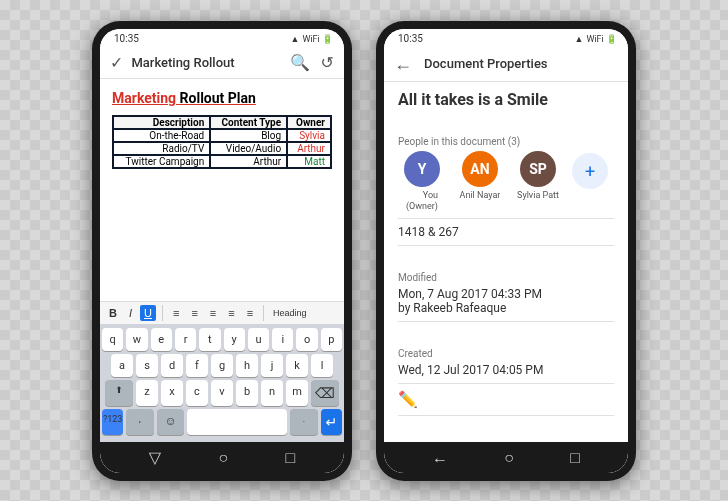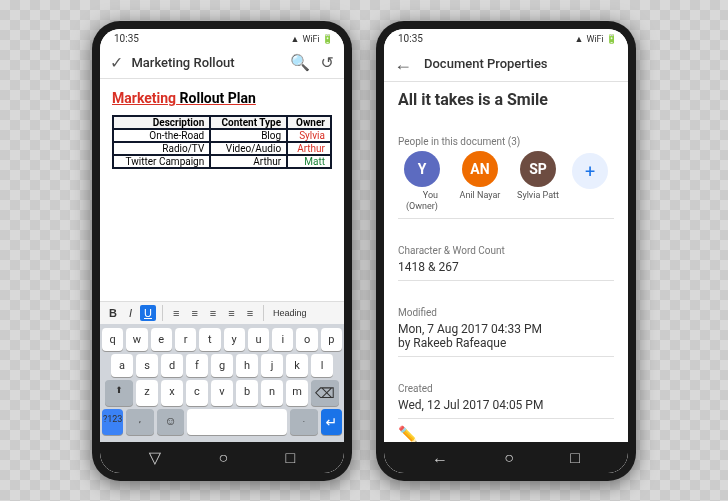--- a/index.html
+++ b/index.html
@@ -506,21 +506,20 @@
           </div>
           <div class="person">
             <div class="avatar sylvia">SP</div>
             <div class="person-name">Sylvia Patt</div>
           </div>
           <div class="add-person-btn">+</div>
         </div>
 
         <div class="divider-line"></div>
 
-        <div class="props-section-label">Character &amp; Word Count</div>
         <div class="props-value">1418 &amp; 267</div>
 
         <div class="divider-line"></div>
 
         <div class="props-section-label">Modified</div>
         <div class="props-value">Mon, 7 Aug 2017 04:33 PM<br>by Rakeeb Rafeaque</div>
 
         <div class="divider-line"></div>
 
         <div class="props-section-label">Created</div>

